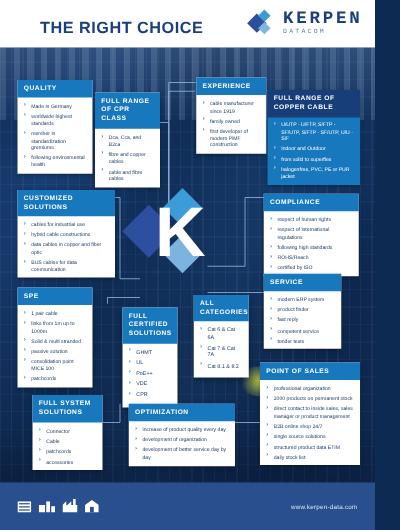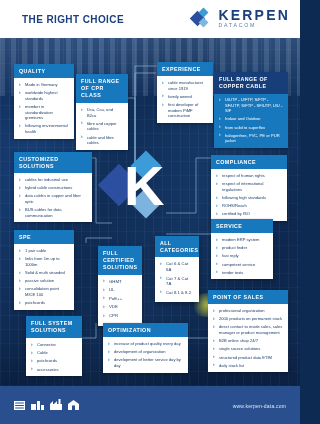--- a/index.html
+++ b/index.html
@@ -9,39 +9,39 @@
     background:#0d2a52;
   }
   .page { position:relative; width:300px; height:424px; overflow:hidden; }
 
   
   .header {
     position:absolute; left:0; top:0; width:300px; height:38px;
     background:#ffffff; z-index:20;
   }
   .header-title {
-    position:absolute; left:22px; top:14px;
-    font-size:10px; font-weight:bold; letter-spacing:.4px;
+    position:absolute; left:32px; top:14px;
+    font-size:13px; font-weight:bold; letter-spacing:.4px;
     color:#1b3f7d;
   }
   .logo { position:absolute; right:10px; top:8px; display:flex; align-items:center; gap:4px;}
   .logo-mark { position:relative; width:22px; height:21px; }
   .logo-mark .d1 {
     position:absolute; left:0; top:4.5px; width:11px; height:11px;
     background:#2b4f9e; transform:rotate(45deg);
   }
   .logo-mark .d2 {
     position:absolute; left:8px; top:1px; width:7px; height:7px;
     background:#3d9bd6; transform:rotate(45deg);
   }
   .logo-mark .d3 {
     position:absolute; left:8px; top:11px; width:7px; height:7px;
     background:#7fb6e0; transform:rotate(45deg);
   }
-  .logo-text { line-height:1; }
+  .logo-text { line-height:1;font-family:Liberation Mono, monospace; }
   .logo-name {
     font-size:14px; font-weight:bold; letter-spacing:2.2px; color:#1b3f7d;
   }
   .logo-sub {
     font-size:5.2px; letter-spacing:1.8px; color:#5a7ba8; margin-top:1px; text-align:left;
   }
 
   
   .backdrop {
     position:absolute; left:0; top:38px; width:300px; height:348px;

